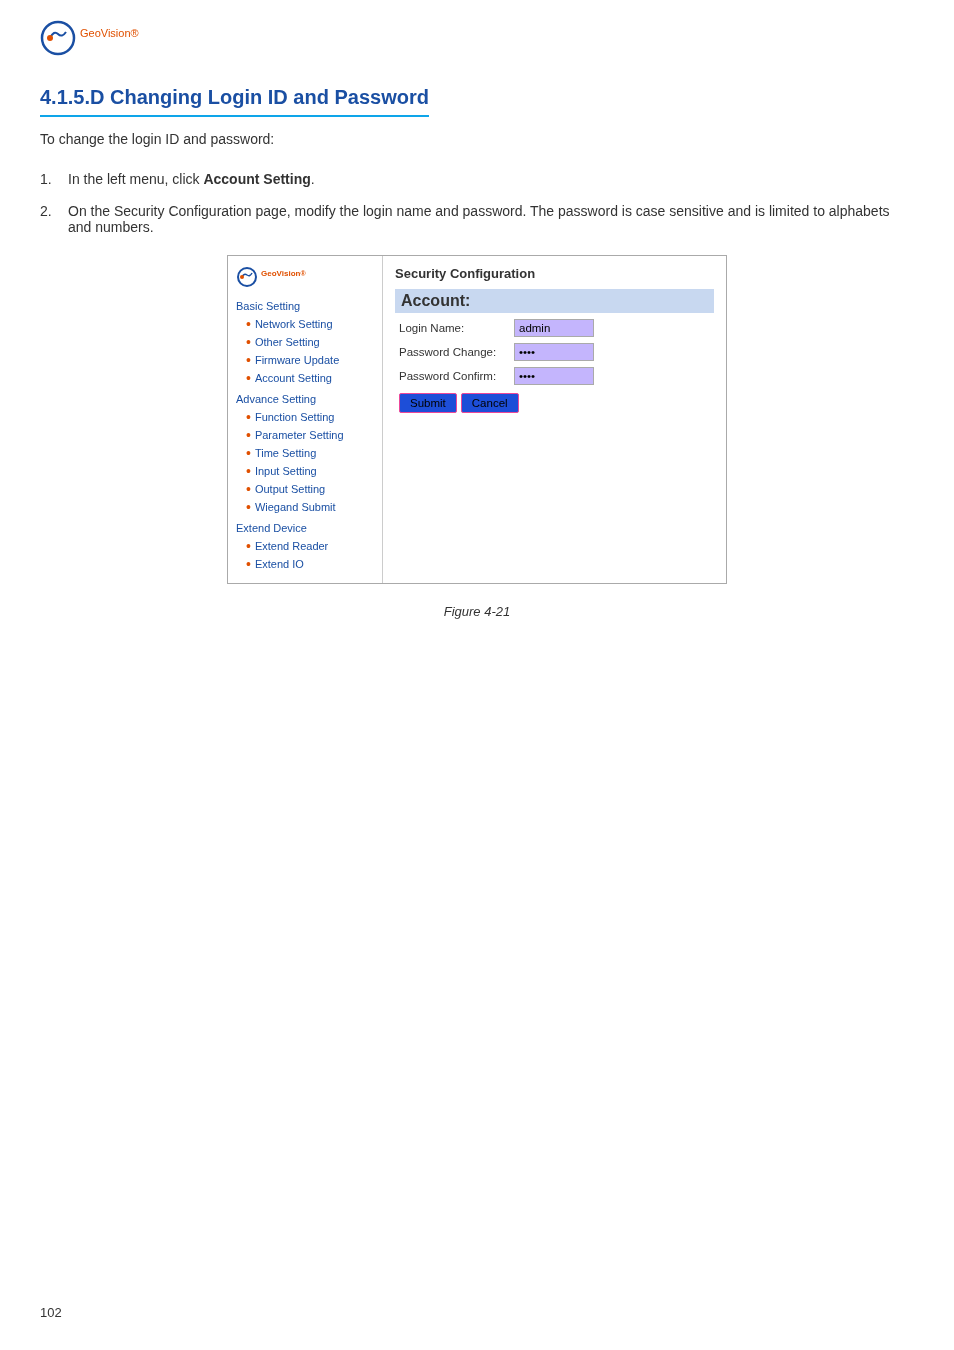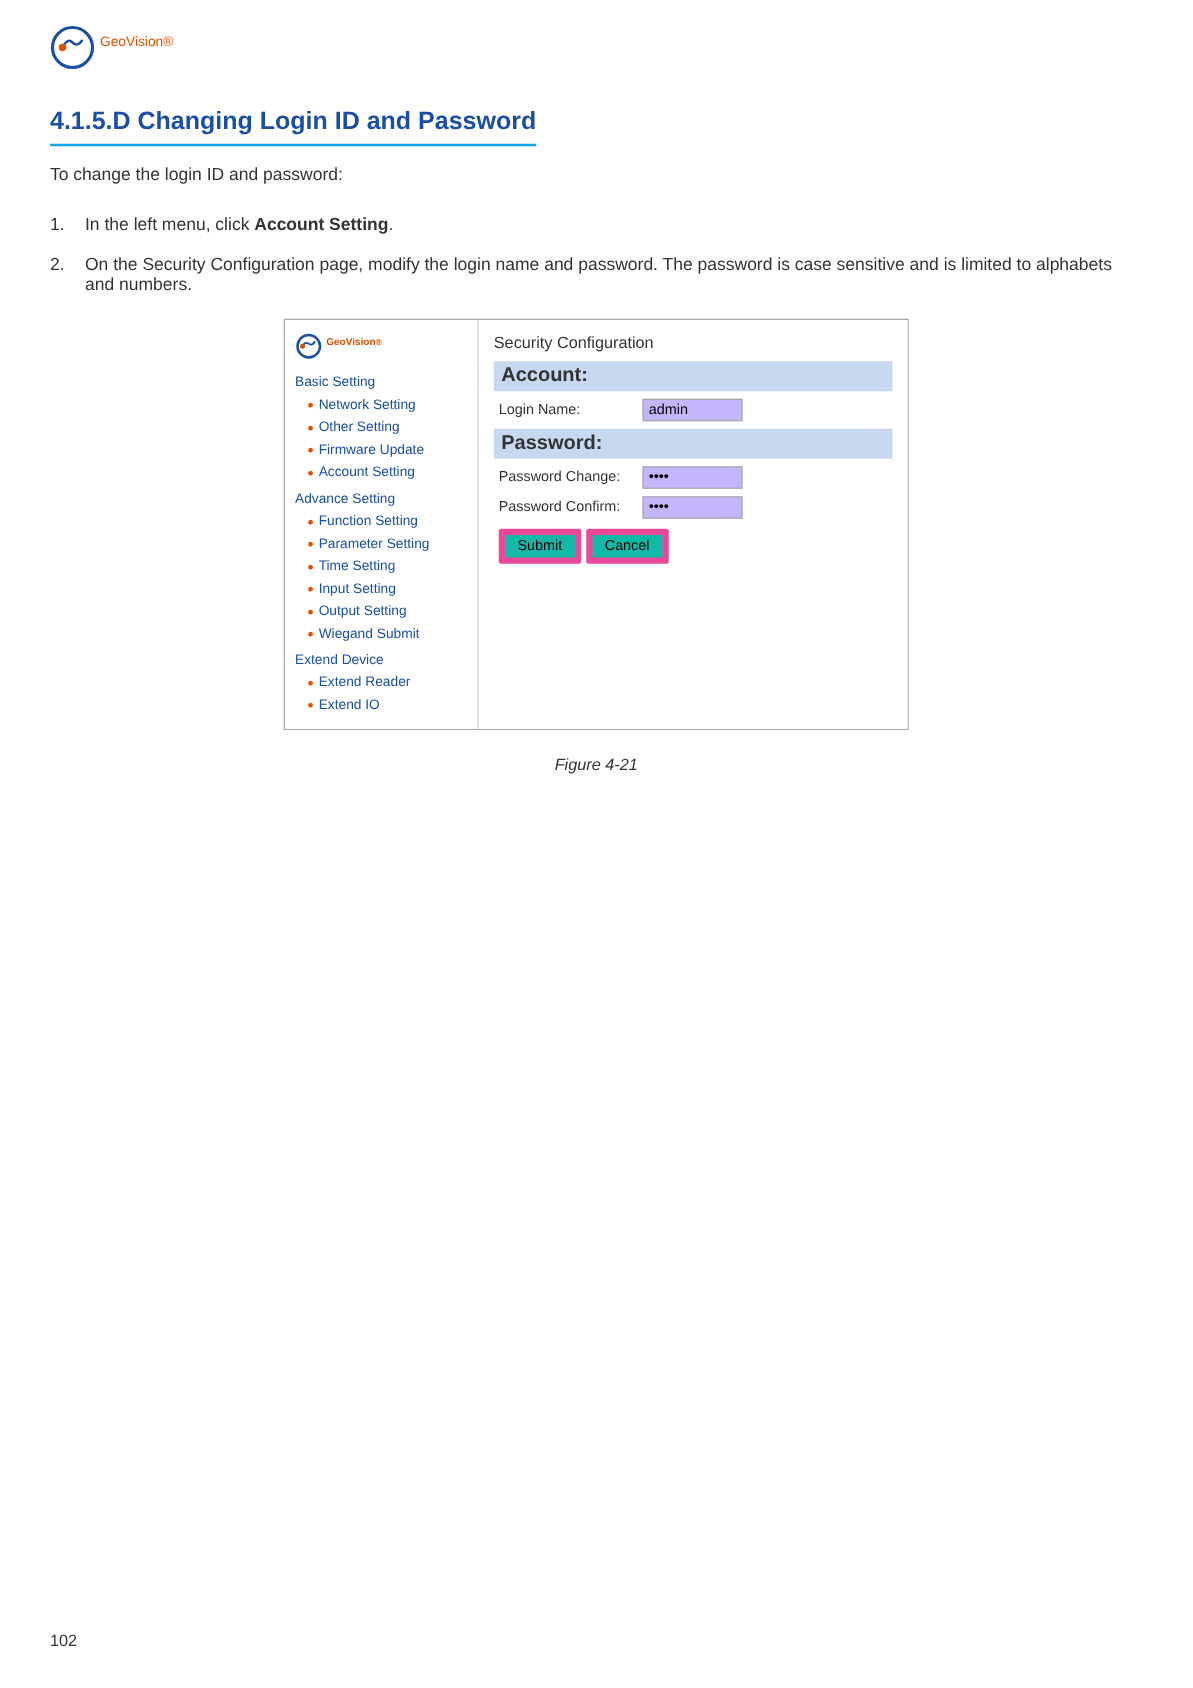--- a/index.html
+++ b/index.html
@@ -136,21 +136,21 @@
 
     
     .main-content {
       flex: 1;
       padding: 10px 12px;
       background: #fff;
     }
 
     .config-title {
       font-size: 13px;
-      font-weight: normal;
+      font-weight: bold;
       color: #333;
       margin-bottom: 8px;
     }
 
     .section-header {
       background: #c8d8f0;
       color: #333;
       font-size: 16px;
       font-weight: bold;
       padding: 3px 6px;
@@ -177,22 +177,22 @@
       background: #c4b5fd;
     }
 
     .btn-row {
       display: flex;
       gap: 4px;
       margin-top: 8px;
       padding: 0 4px;
     }
     .btn {
-      border: 5px solid #ec4899;
-      background: #14b8a6;
+      border: 1px solid #ec4899;
+      background: #1d4ed8;
       padding: 3px 10px;
       font-size: 11.5px;
       cursor: pointer;
       border-radius: 2px;
     }
 
     
     .figure-caption {
       text-align: center;
       font-style: italic;
@@ -317,21 +317,20 @@
 
   <div class="main-content">
     <div class="config-title">Security Configuration</div>
 
     <div class="section-header">Account:</div>
     <div class="form-row">
       <span class="form-label">Login Name:</span>
       <input class="form-input" type="text" value="admin" style="">
     </div>
 
-    <div class="section-header">Password:</div>
     <div class="form-row">
       <span class="form-label">Password Change:</span>
       <input class="form-input" type="password" value="••••" style="">
     </div>
     <div class="form-row">
       <span class="form-label">Password Confirm:</span>
       <input class="form-input" type="password" value="••••" style="">
     </div>
 
     <div class="btn-row">

